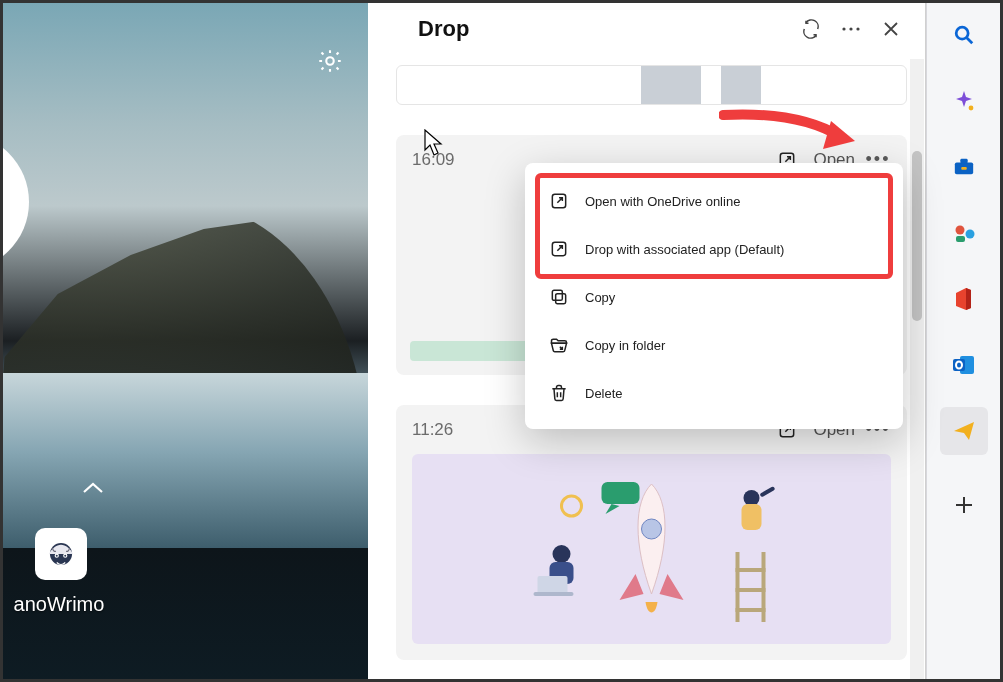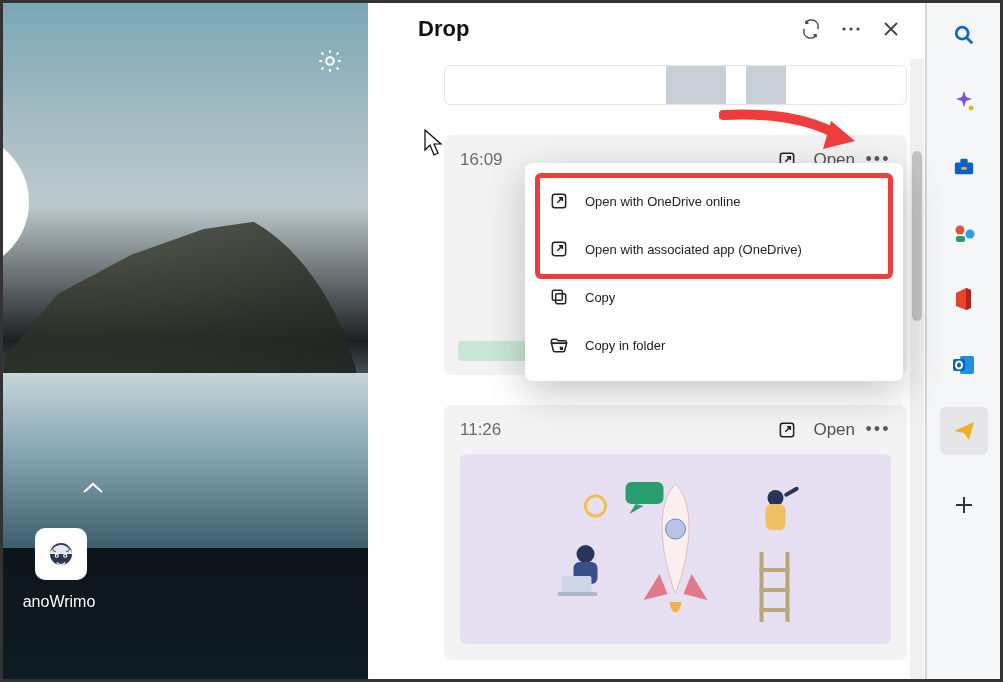--- a/index.html
+++ b/index.html
@@ -47,38 +47,38 @@
     position:absolute;left:-44px;top:130px;width:70px;height:138px;
     background:#fff;border-radius:0 70px 70px 0;
   }
   .gear{position:absolute;right:24px;top:44px;color:#fff;width:28px;height:28px;}
   .chevron{position:absolute;left:78px;top:478px;color:#fff;width:24px;height:18px;}
   .desk-icon{
     position:absolute;left:32px;top:525px;width:52px;height:52px;border-radius:10px;
     background:#fff;display:flex;align-items:center;justify-content:center;
   }
   .desk-label{
-    position:absolute;left:8px;top:590px;color:#fff;font-size:16px;text-align:center;width:96px;
+    position:absolute;left:8px;top:590px;color:#fff;font-size:20px;text-align:center;width:96px;
     text-shadow:0 1px 2px rgba(0,0,0,.6);
   }
 
   
   .panel{
     position:absolute;left:365px;top:0;right:74px;height:100%;
     background:var(--panel-bg);border-left:0;border-right:1px solid #d0d0d0;
     display:flex;flex-direction:column;
   }
   .panel-head{
     padding:6px 14px 10px 50px;display:flex;align-items:center;gap:0;
     position:relative;
   }
   .panel-title{font-size:22px;font-weight:600;color:#111;flex:1;}
   .headbtn{width:40px;height:40px;border-radius:6px;display:flex;align-items:center;justify-content:center;color:#444;}
   .panel-body{
-    flex:1;overflow:hidden;padding:6px 18px 0 76px;
+    flex:1;overflow:hidden;padding:6px 18px 0 28px;
     position:relative;background:#fff;
   }
   .prev-card{
     height:40px;background:#fff;border:1px solid var(--divider);border-radius:6px;
     margin:0 0 30px 0;position:relative;overflow:hidden;
   }
   .prev-seg{position:absolute;left:48%;top:0;width:60px;height:100%;background:#c9cfd6;}
   .prev-seg.s2{left:calc(48% + 80px);width:40px;}
   .card{
     background:var(--card);border-radius:8px;padding:14px 16px 16px;position:relative;
@@ -279,36 +279,42 @@
         <rect x="4" y="4" width="16" height="16" rx="3"></rect>
           <path d="M10 14l6-6M12 8h4v4"></path>
       </svg>
       <span>Open with OneDrive online</span>
     </div>
     <div class="ctx-item">
       <svg class="ci-icon" viewBox="0 0 24 24" fill="none" stroke="currentColor" stroke-width="1.8">
         <rect x="4" y="4" width="16" height="16" rx="3"></rect>
           <path d="M10 14l6-6M12 8h4v4"></path>
       </svg>
-      <span>Open with associated app (OneDrive)</span>
+      <span>Drop with associated app (Default)</span>
     </div>
     <div class="ctx-item">
       <svg class="ci-icon" viewBox="0 0 24 24" fill="none" stroke="currentColor" stroke-width="1.8">
         <rect x="8" y="8" width="12" height="12" rx="2"></rect>
           <rect x="4" y="4" width="12" height="12" rx="2"></rect>
       </svg>
       <span>Copy</span>
     </div>
     <div class="ctx-item">
       <svg class="ci-icon" viewBox="0 0 24 24" fill="none" stroke="currentColor" stroke-width="1.8">
         <path d="M3 7a2 2 0 0 1 2-2h4l2 2h8a2 2 0 0 1 2 2v1H3z"></path>
           <path d="M3 10h18l-2 8a2 2 0 0 1-2 2H7a2 2 0 0 1-2-2z"></path>
         <path d="M13 14l3 3M16 14v3h-3"></path>
       </svg>
       <span>Copy in folder</span>
+    </div>
+    <div class="ctx-item">
+      <svg class="ci-icon" viewBox="0 0 24 24" fill="none" stroke="currentColor" stroke-width="1.8">
+        <path d="M4 7h16M9 7V5a2 2 0 0 1 2-2h2a2 2 0 0 1 2 2v2M6 7l1 12a2 2 0 0 0 2 2h6a2 2 0 0 0 2-2l1-12M10 11v6M14 11v6"></path>
+      </svg>
+      <span>Delete</span>
     </div>
   </div>
 
   <svg class="arrow" viewBox="0 0 140 50">
     <path d="M4 8 Q80 4 122 30" stroke="#ef3d3d" stroke-width="10" fill="none" stroke-linecap="round"></path>
     <path d="M112 14 136 34 104 42z" fill="#ef3d3d"></path>
   </svg>
 
   <svg class="cursor" viewBox="0 0 20 28">
     <path d="M1 1l0 20 5-5 4 10 4-2-4-9 7 0z" fill="#fff" stroke="#000" stroke-width="1.2"></path>

